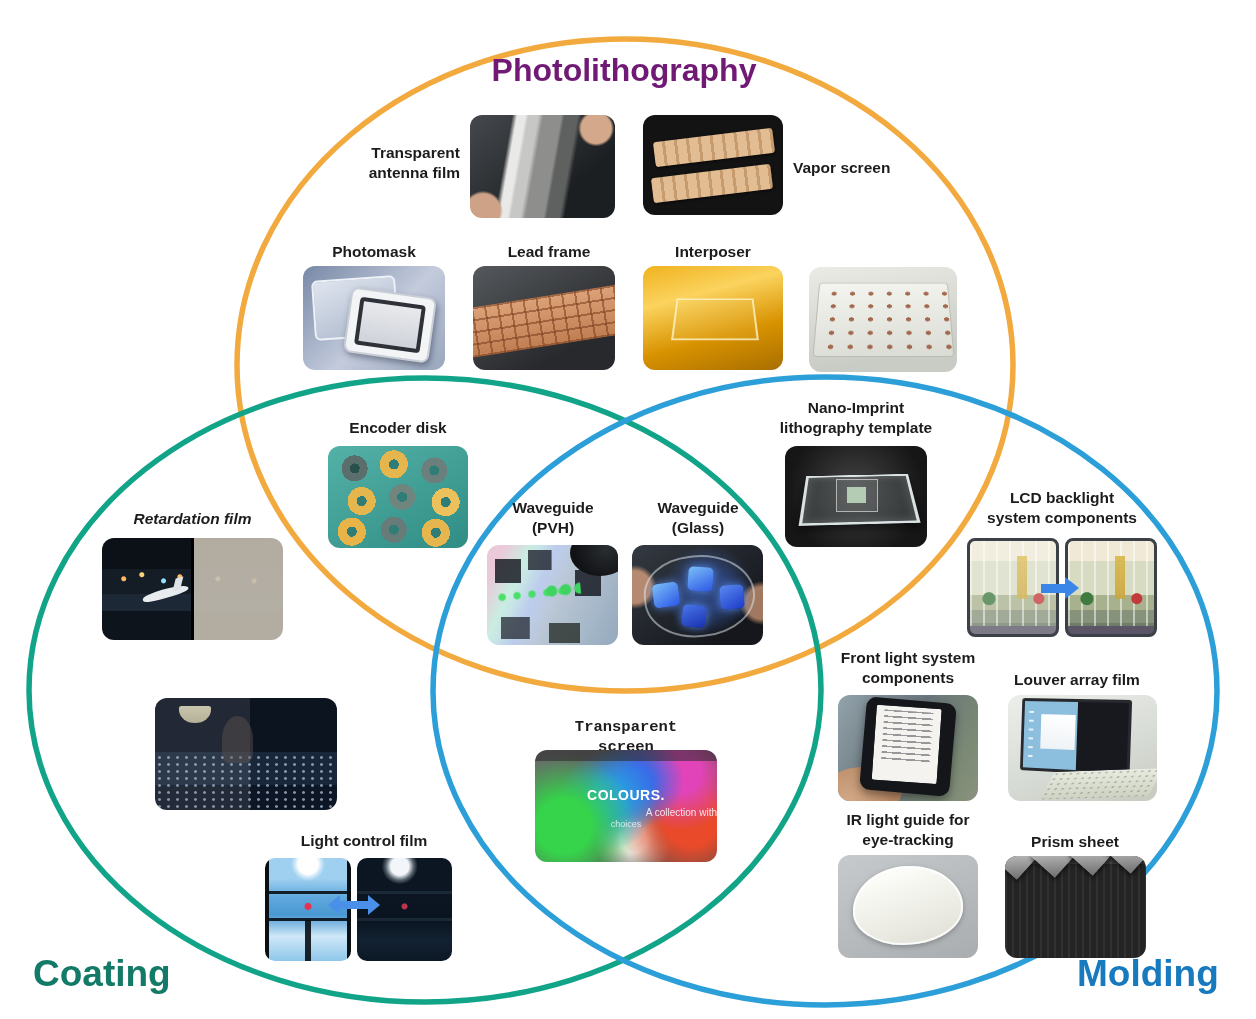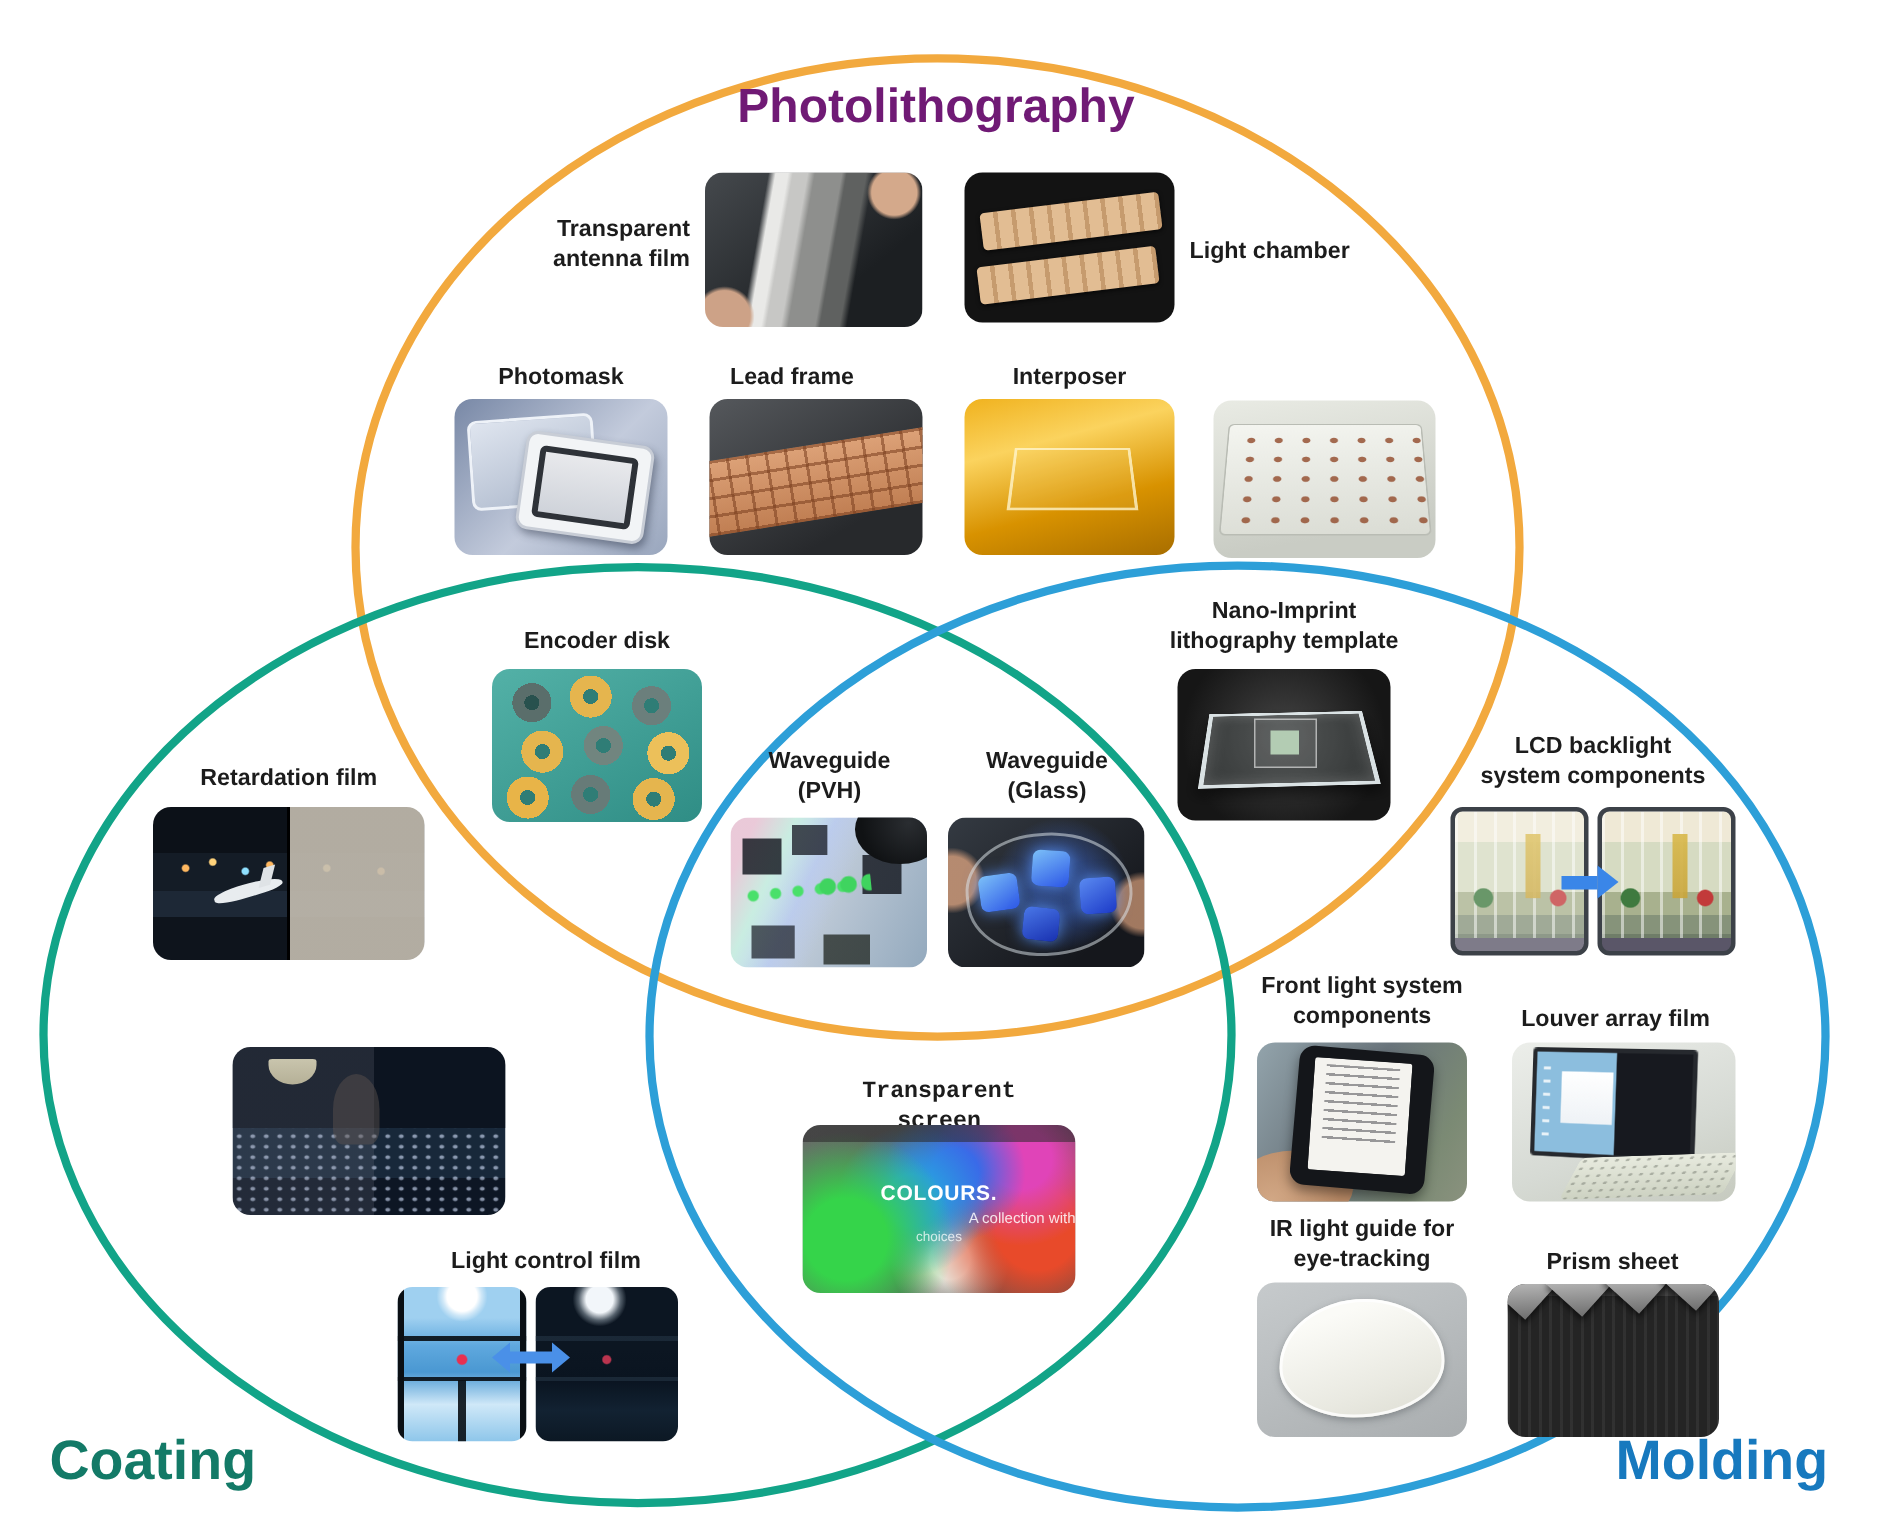--- a/index.html
+++ b/index.html
@@ -14,26 +14,26 @@
   .t-molding{left:1077px;top:953px;font-size:37px;color:#1779BE;}
 
   .label{position:absolute;font-weight:700;font-size:15.5px;line-height:1.3;color:#1c1c1c;
          text-align:center;white-space:pre-line;}
   .photo{position:absolute;border-radius:12px;overflow:hidden;}
 
   
   .l-antenna{left:338px;top:143px;width:122px;text-align:right;}
   .l-vapor{left:793px;top:158px;width:170px;text-align:left;}
   .l-photomask{left:303px;top:242px;width:142px;}
-  .l-lead{left:457px;top:242px;width:142px;}
+  .l-lead{left:478px;top:242px;width:142px;}
   .l-interposer{left:643px;top:242px;width:140px;}
   .l-tgv{left:809px;top:220px;width:150px;}
   .l-encoder{left:328px;top:418px;width:140px;}
   .l-nano{left:771px;top:398px;width:170px;}
-  .l-retard{left:102px;top:509px;width:181px;}
+  .l-retard{left:102px;top:509px;width:181px;font-style:italic;}
   .l-pvh{left:495px;top:498px;width:116px;}
   .l-wglass{left:640px;top:498px;width:116px;}
   .l-lcd{left:977px;top:488px;width:170px;}
   .l-anti{left:96px;top:666px;width:300px;}
   .l-front{left:828px;top:648px;width:160px;}
   .l-louver{left:1002px;top:670px;width:150px;}
   .l-tscreen{left:543px;top:717px;width:166px;font-family:Liberation Mono, monospace;}
   .l-lcf{left:289px;top:831px;width:150px;}
   .l-ir{left:828px;top:810px;width:160px;}
   .l-prism{left:1005px;top:832px;width:140px;}
@@ -263,21 +263,21 @@
   </svg>
 
   <div class="rtitle t-photo">Photolithography</div>
   <div class="rtitle t-molding">Molding</div>
   <div class="rtitle t-coating">Coating</div>
 
   <div class="label l-antenna">Transparent
 antenna film</div>
   <div class="photo p-antenna"></div>
 
-  <div class="label l-vapor">Light chamber</div>
+  <div class="label l-vapor">Vapor screen</div>
   <div class="photo p-vapor">
     <div class="vc-plate vc1"></div>
     <div class="vc-plate vc2"></div>
   </div>
 
   <div class="label l-photomask">Photomask</div>
   <div class="photo p-photomask">
     <div class="pm-back"></div>
     <div class="pm-front">
       <div class="pm-screen"></div>

